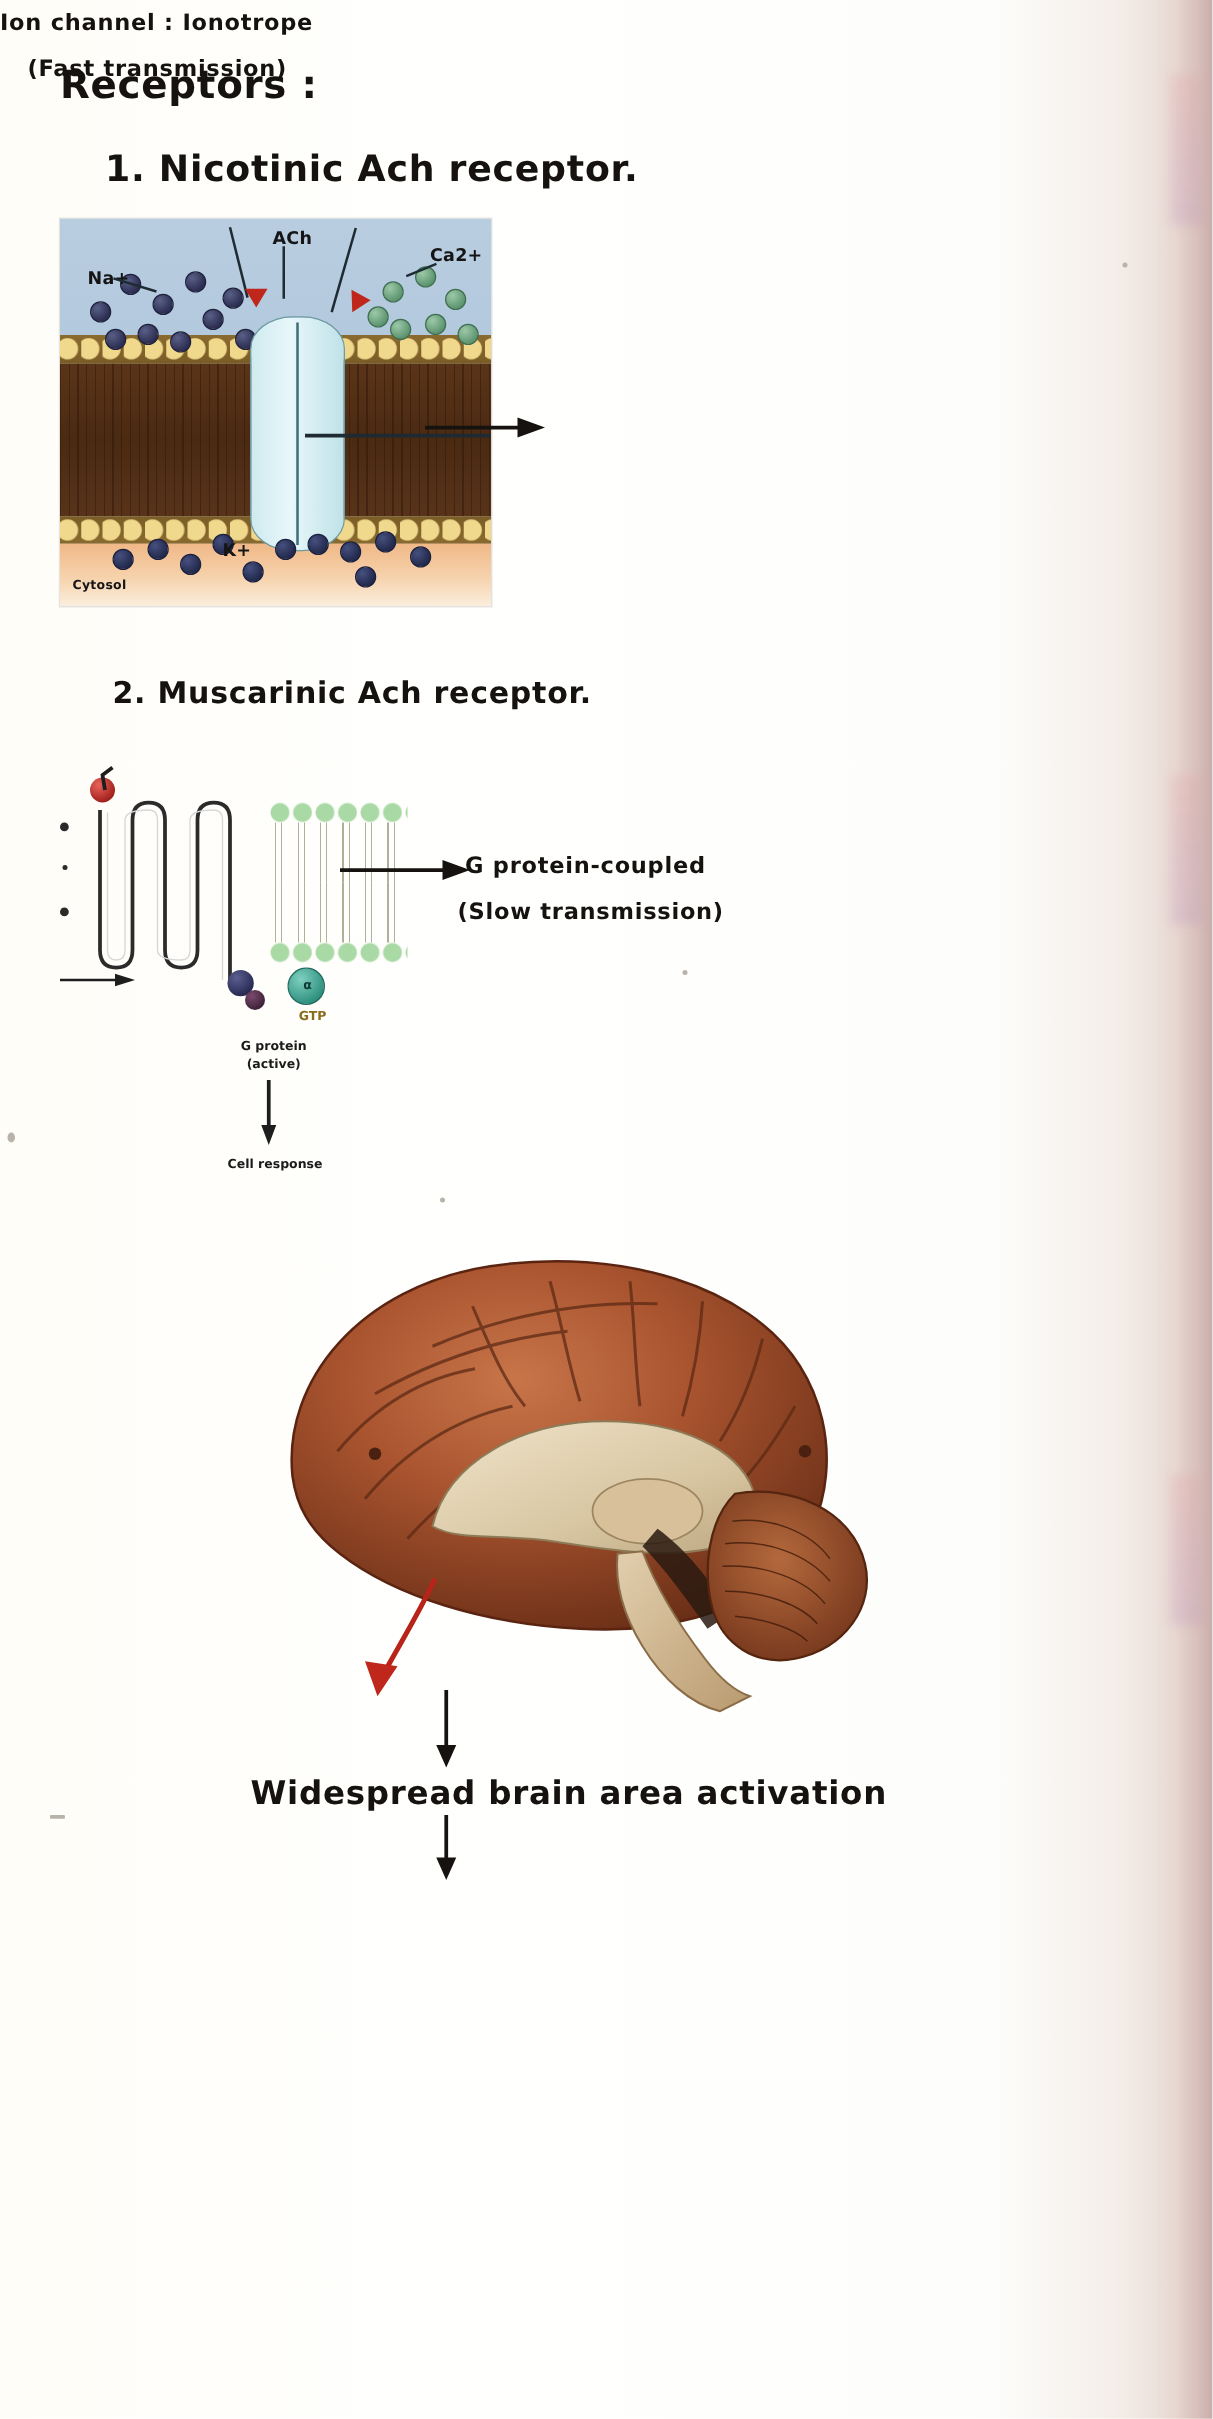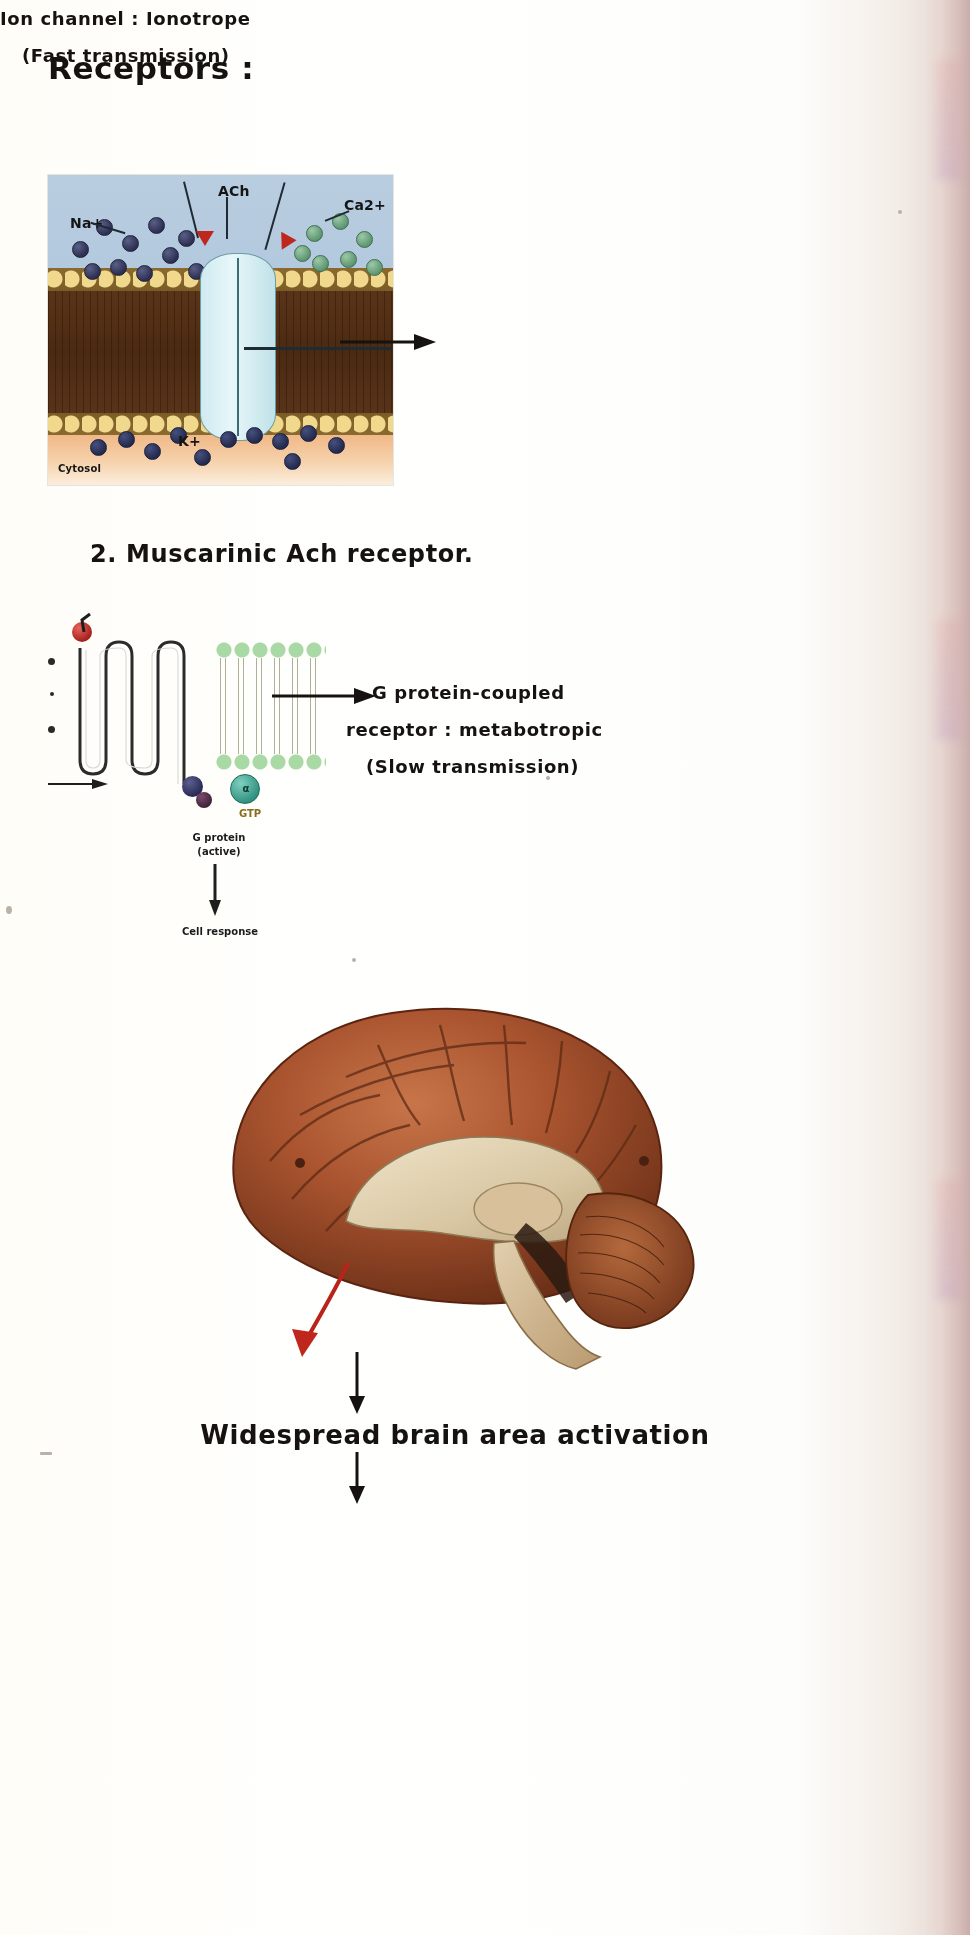--- a/index.html
+++ b/index.html
@@ -195,20 +195,21 @@
   <div class="edge-mark" style="top:1180px;"></div>
 
   <div class="stray-dot" style="left:898px; top:210px;"></div>
   <div class="stray-dot" style="left:546px; top:776px;"></div>
   <div class="stray-dot" style="left:352px; top:958px;"></div>
   <div class="stray-dot" style="left:6px; top:906px; width:6px; height:8px;"></div>
   <div class="stray-dot" style="left:40px; top:1452px; width:12px; height:3px; border-radius:1px;"></div>
 
   <div class="hand title">Receptors :</div>
 
+  <div class="hand h-item1">1.  Nicotinic Ach receptor.</div>
 
   <div class="fig1">
     <div class="f1-extra"></div>
     <div class="f1-head-top"></div>
     <div class="f1-tails"></div>
     <div class="f1-head-bot"></div>
     <div class="f1-cyto"></div>
 
     <div class="ion na" style="left:24px;  top:66px;"></div>
     <div class="ion na" style="left:48px;  top:44px;"></div>
@@ -325,21 +326,20 @@
     <div class="tiny-cap" style="left:116px; top:320px; width:120px;">Cell response</div>
   </div>
 
   <svg class="arrow-svg" style="left:272px; top:678px; width:108px; height:36px;" viewBox="0 0 108 36">
     <line x1="0" y1="18" x2="86" y2="18" stroke="#15120f" stroke-width="3"></line>
     <polygon points="104,18 82,10 82,26" fill="#15120f"></polygon>
   </svg>
 
   <div class="hand ann ann2">
     <div>G protein-coupled</div>
-    <div style="margin-left:-26px;">receptor : metabotropic</div>
     <div style="margin-left:-6px;">(Slow transmission)</div>
   </div>
 
   <div class="fig3">
     <svg width="520" height="390" viewBox="0 0 520 390">
       <defs>
         <radialGradient id="cortexGrad" cx="42%" cy="32%" r="72%">
           <stop offset="0%" stop-color="#c8754a"></stop>
           <stop offset="45%" stop-color="#a9542f"></stop>
           <stop offset="100%" stop-color="#6b2f17"></stop>

